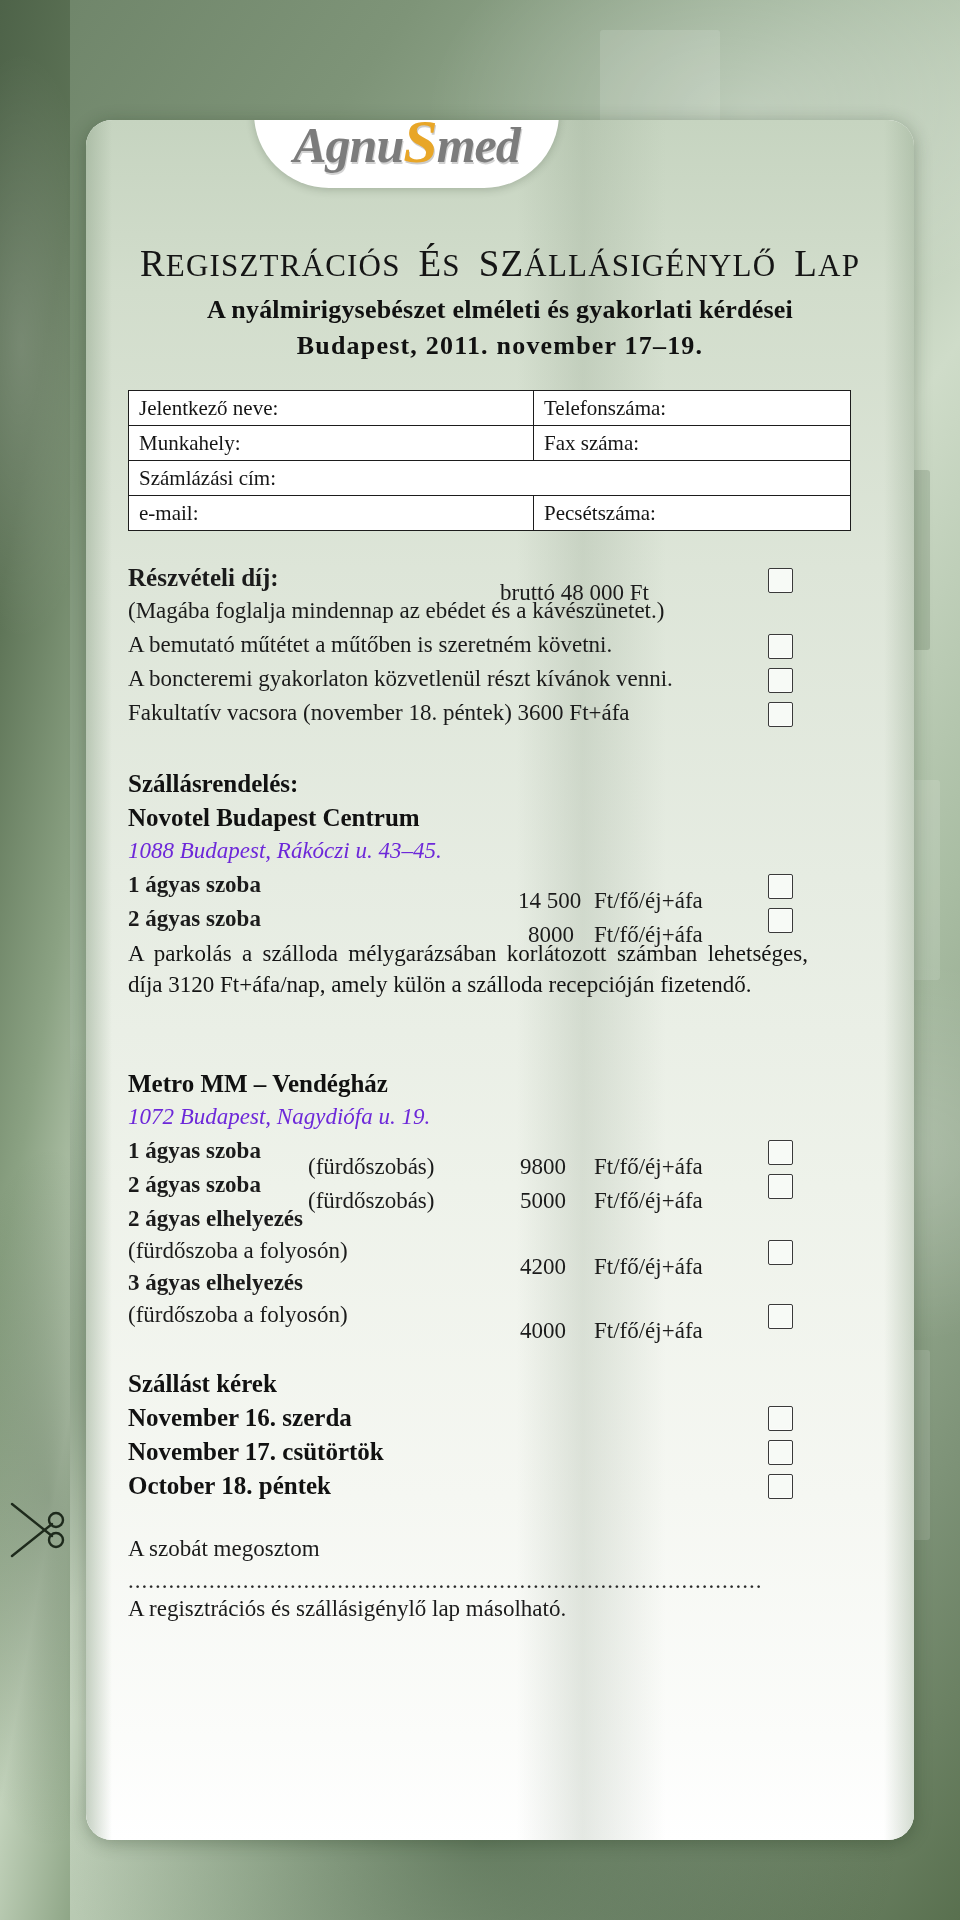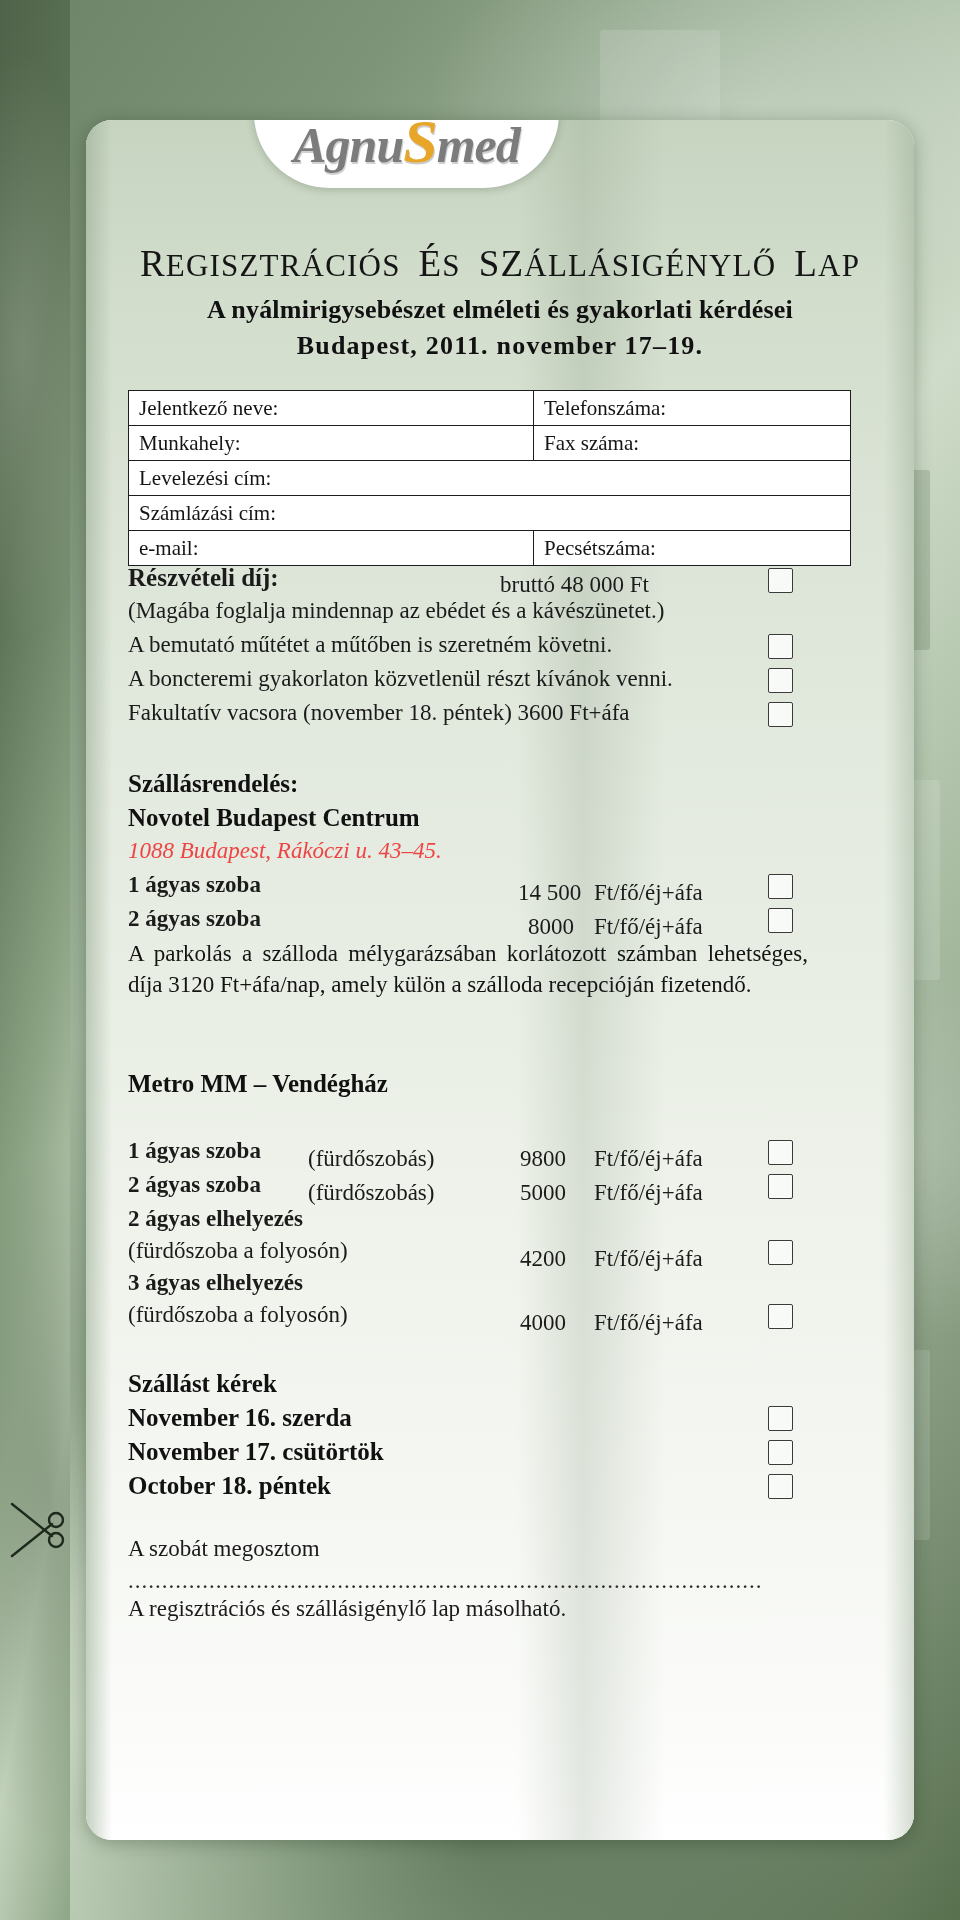--- a/index.html
+++ b/index.html
@@ -189,21 +189,21 @@
 
   .row-line {
     position: absolute;
     left: 42px;
     width: 700px;
     height: 34px;
     font-size: 23px;
     white-space: nowrap;
   }
   .row-line .lbl { position: absolute; left: 0; top: 0; }
-  .row-line .val { position: absolute; top: 8px; }
+  .row-line .val { position: absolute; top: 16px; }
   .b { font-weight: bold; }
 
   .cbox {
     position: absolute;
     width: 23px;
     height: 23px;
     border: 1.6px solid #3a3a3a;
     background: #f7faf6;
     border-radius: 2px;
     box-shadow: inset 0 0 0 1px rgba(255,255,255,.6);
@@ -225,21 +225,21 @@
     font-weight: bold;
     font-size: 25px;
     color: #111;
     white-space: nowrap;
   }
   .hdr-i {
     position: absolute;
     left: 42px;
     font-style: italic;
     font-size: 23px;
-    color: #ef4444;
+    color: #6d28d9;
     white-space: nowrap;
   }
 
   .dots {
     position: absolute;
     left: 42px;
     width: 660px;
     font-size: 23px;
     color: #2a2a2a;
     letter-spacing: 1px;
@@ -290,23 +290,20 @@
       <tbody>
         <tr>
           <td class="col-left">Jelentkező neve:</td>
           <td class="col-right">Telefonszáma:</td>
         </tr>
         <tr>
           <td class="col-left">Munkahely:</td>
           <td class="col-right">Fax száma:</td>
         </tr>
         <tr>
-          <td colspan="2">Levelezési cím:</td>
-        </tr>
-        <tr>
           <td colspan="2">Számlázási cím:</td>
         </tr>
         <tr>
           <td class="col-left">e-mail:</td>
           <td class="col-right">Pecsétszáma:</td>
         </tr>
       </tbody>
     </table>
 
     <div class="row-line" style="top:444px;">
@@ -349,20 +346,21 @@
     <div class="row-line" style="top:786px;">
       <span class="lbl b">2 ágyas szoba</span>
       <span class="val" style="left:400px;">8000</span>
       <span class="val" style="left:466px;">Ft/fő/éj+áfa</span>
     </div>
     <div class="cbox" style="left:682px;top:788px;"></div>
 
     <div class="para" style="top:818px;width:680px;">A parkolás a szálloda mélygarázsában korlátozott számban lehetséges, díja 3120 Ft+áfa/nap, amely külön a szálloda recepcióján fizetendő.</div>
 
     <div class="hdr-b" style="top:950px;">Metro MM – Vendégház</div>
+    <div class="hdr-i" style="top:984px;">1072 Budapest, Nagydiófa u. 19.</div>
 
     <div class="row-line" style="top:1018px;">
       <span class="lbl b">1 ágyas szoba</span>
       <span class="val" style="left:180px;">(fürdőszobás)</span>
       <span class="val" style="left:392px;">9800</span>
       <span class="val" style="left:466px;">Ft/fő/éj+áfa</span>
     </div>
     <div class="cbox" style="left:682px;top:1020px;"></div>
 
     <div class="row-line" style="top:1052px;">

